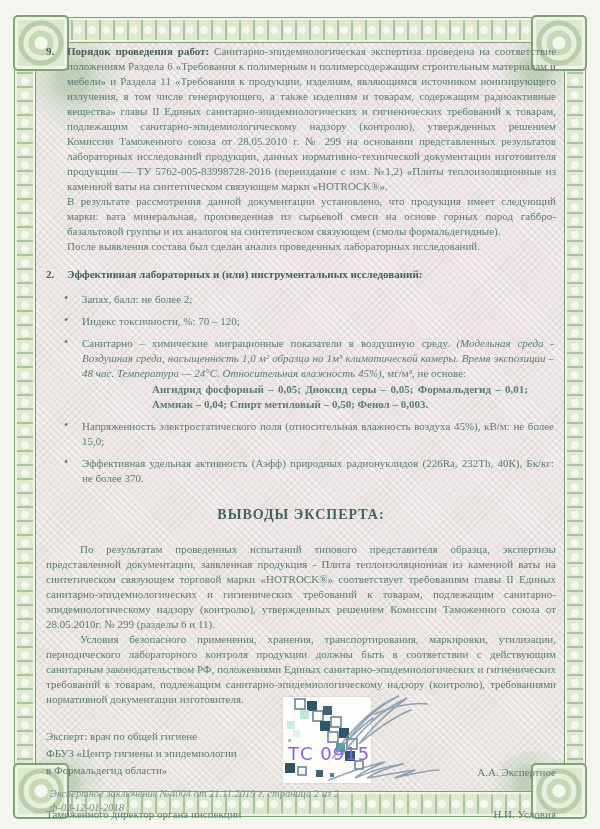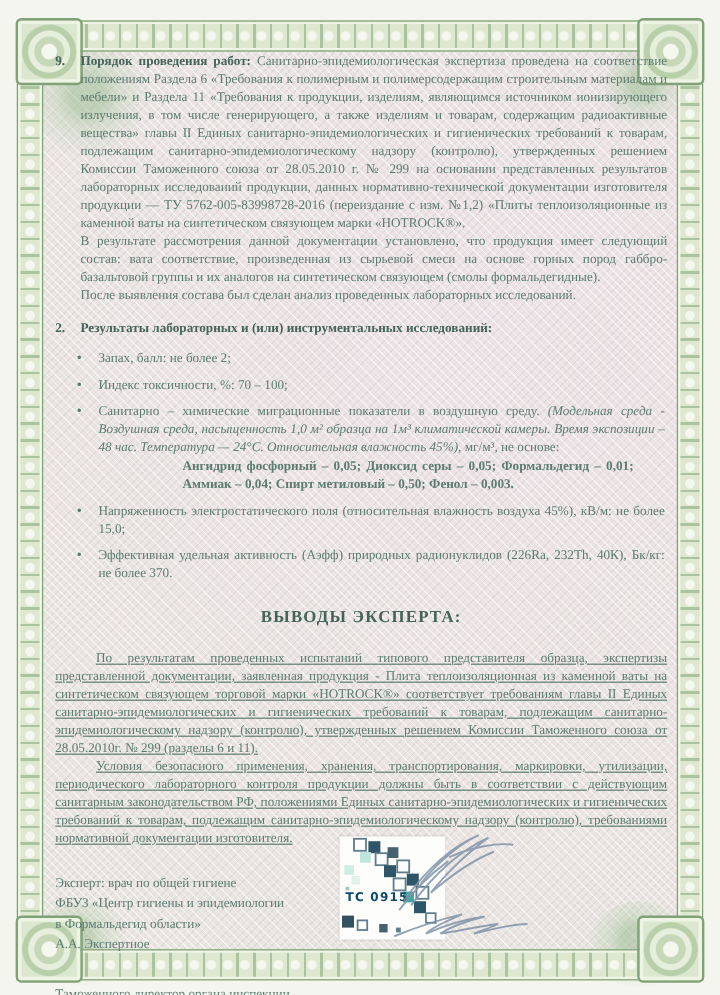--- a/index.html
+++ b/index.html
@@ -63,35 +63,35 @@
   .hang .num{position:absolute;left:0;top:0;}
   p{margin:0;}
   .sec10title{margin-top:13px;}
   .bullets{margin:10px 0 0 0;padding:0;list-style:none;}
   .bullets li{position:relative;padding-left:36px;margin:0 0 7px 0;padding-right:2px;}
   .bullets .dot{position:absolute;left:18px;top:-1px;font-size:12px;color:#5c7b71;}
   .subchem{margin:1px 0 0 70px;padding-right:26px;font-weight:bold;}
   .it{font-style:italic;}
   .conclusion-h{text-align:center;font-weight:bold;color:#44635a;
     letter-spacing:1px;margin:21px 0 20px 0;font-size:14px;}
-  .ind{text-indent:34px;text-decoration:underline;}
+  .ind{text-indent:34px;}
 
   
   .sigblock{margin-top:22px;}
-  .sigrow{display:flex;justify-content:space-between;flex-direction:column;}
+  .sigrow{display:flex;justify-content:space-between;align-items:flex-end;}
   .signame{white-space:nowrap;color:#5f7d73;}
   .dirrow{margin-top:27px;}
   .expertlines p{margin:0 0 2px 0;}
 
   
   .stamp{position:absolute;left:283px;top:697px;width:88px;height:86px;z-index:6;
     background:#fdfdfb;box-shadow:0 0 2px rgba(0,0,0,.15);}
   .stamp-code{position:absolute;left:5px;top:46px;z-index:7;
     font-family:"DejaVu Sans","Liberation Sans",sans-serif;
-    font-weight:bold;font-size:10px;letter-spacing:1px;color:#0c4a6e;}
+    font-weight:normal;font-size:18px;letter-spacing:1px;color:#8b5cf6;}
 
   
   .sig-svg{position:absolute;z-index:7;pointer-events:none;}
 
   
   .footer{position:absolute;left:50px;bottom:14px;z-index:8;
     font-style:italic;color:#76938a;font-size:10.5px;line-height:14px;}
   .footer p{margin:0;}
 </style>
 </head>
@@ -114,38 +114,38 @@
   <div class="swirl bl"></div>
   <div class="swirl br"></div>
 
   <div class="content">
 
     <p class="hang">
       <span class="num b">9.</span><span class="b">Порядок проведения работ:</span>
       <span>Санитарно-эпидемиологическая экспертиза проведена на соответствие положениям Раздела 6 «Требования к полимерным и полимерсодержащим строительным материалам и мебели» и Раздела 11 «Требования к продукции, изделиям, являющимся источником ионизирующего излучения, в том числе генерирующего, а также изделиям и товарам, содержащим радиоактивные вещества» главы II Единых санитарно-эпидемиологических и гигиенических требований к товарам, подлежащим санитарно-эпидемиологическому надзору (контролю), утвержденных решением Комиссии Таможенного союза от 28.05.2010 г. № 299 на основании представленных результатов лабораторных исследований продукции, данных нормативно-технической документации изготовителя продукции — ТУ 5762-005-83998728-2016 (переиздание с изм. №1,2) «Плиты теплоизоляционные из каменной ваты на синтетическом связующем марки «HOTROCK®».</span>
     </p>
     <p class="hang">
-      <span>В результате рассмотрения данной документации установлено, что продукция имеет следующий состав: вата соответствие, произведенная из сырьевой смеси на основе горных пород габбро-базальтовой группы и их аналогов на синтетическом связующем (смолы формальдегидные).</span>
+      <span>В результате рассмотрения данной документации установлено, что продукция имеет следующий марки: вата минеральная, произведенная из сырьевой смеси на основе горных пород габбро-базальтовой группы и их аналогов на синтетическом связующем (смолы формальдегидные).</span>
     </p>
     <p class="hang">
       <span>После выявления состава был сделан анализ проведенных лабораторных исследований.</span>
     </p>
 
     <p class="hang sec10title">
-      <span class="num b">2.</span><span class="b">Результаты лабораторных и (или) инструментальных исследований:</span>
+      <span class="num b">2.</span><span class="b">Эффективная лабораторных и (или) инструментальных исследований:</span>
     </p>
 
     <ul class="bullets">
       <li>
         <span class="dot">•</span>
         <span>Запах, балл: не более 2;</span>
       </li>
       <li>
         <span class="dot">•</span>
-        <span>Индекс токсичности, %: 70 – 100;</span>
+        <span>Индекс токсичности, %: 70 – 120;</span>
       </li>
       <li>
         <span class="dot">•</span>
         <span>Санитарно – химические миграционные показатели в воздушную среду. </span><span class="it">(Модельная среда - Воздушная среда, насыщенность 1,0 м² образца на 1м³ климатической камеры. Время экспозиции – 48 час. Температура — 24°С. Относительная влажность 45%)</span><span>, мг/м³, не основе:</span>
         <p class="subchem">Ангидрид фосфорный – 0,05; Диоксид серы – 0,05; Формальдегид – 0,01; Аммиак – 0,04; Спирт метиловый – 0,50; Фенол – 0,003.</p>
       </li>
       <li>
         <span class="dot">•</span>
         <span>Напряженность электростатического поля (относительная влажность воздуха 45%), кВ/м: не более 15,0;</span>
       </li>
@@ -206,14 +206,18 @@
     <g fill="none" stroke="#8193a8" stroke-width="1.6" stroke-linecap="round" opacity="0.85">
       <path d="M22,62 C38,40 60,18 84,8 C70,14 50,30 36,48"></path>
       <path d="M28,66 C44,44 66,22 92,10 C78,20 58,38 44,56 C58,44 76,30 96,22"></path>
       <path d="M18,70 C30,54 44,40 58,30"></path>
       <path d="M60,26 C78,18 100,14 112,16"></path>
       <path d="M14,92 C34,84 52,78 70,74 C56,80 44,86 40,90 C54,84 72,78 88,76"></path>
       <path d="M88,76 C72,80 58,86 52,90 C66,88 84,84 100,82 C92,86 84,88 80,90 C96,86 112,82 124,82"></path>
     </g>
   </svg>
 
+  <div class="footer">
+    <p>Экспертное заключение №4004  от  21.11.2019 г.    страница 2 из 2</p>
+    <p>ф-03-12-01-2018</p>
+  </div>
 
 </div>
 
 </body></html>

